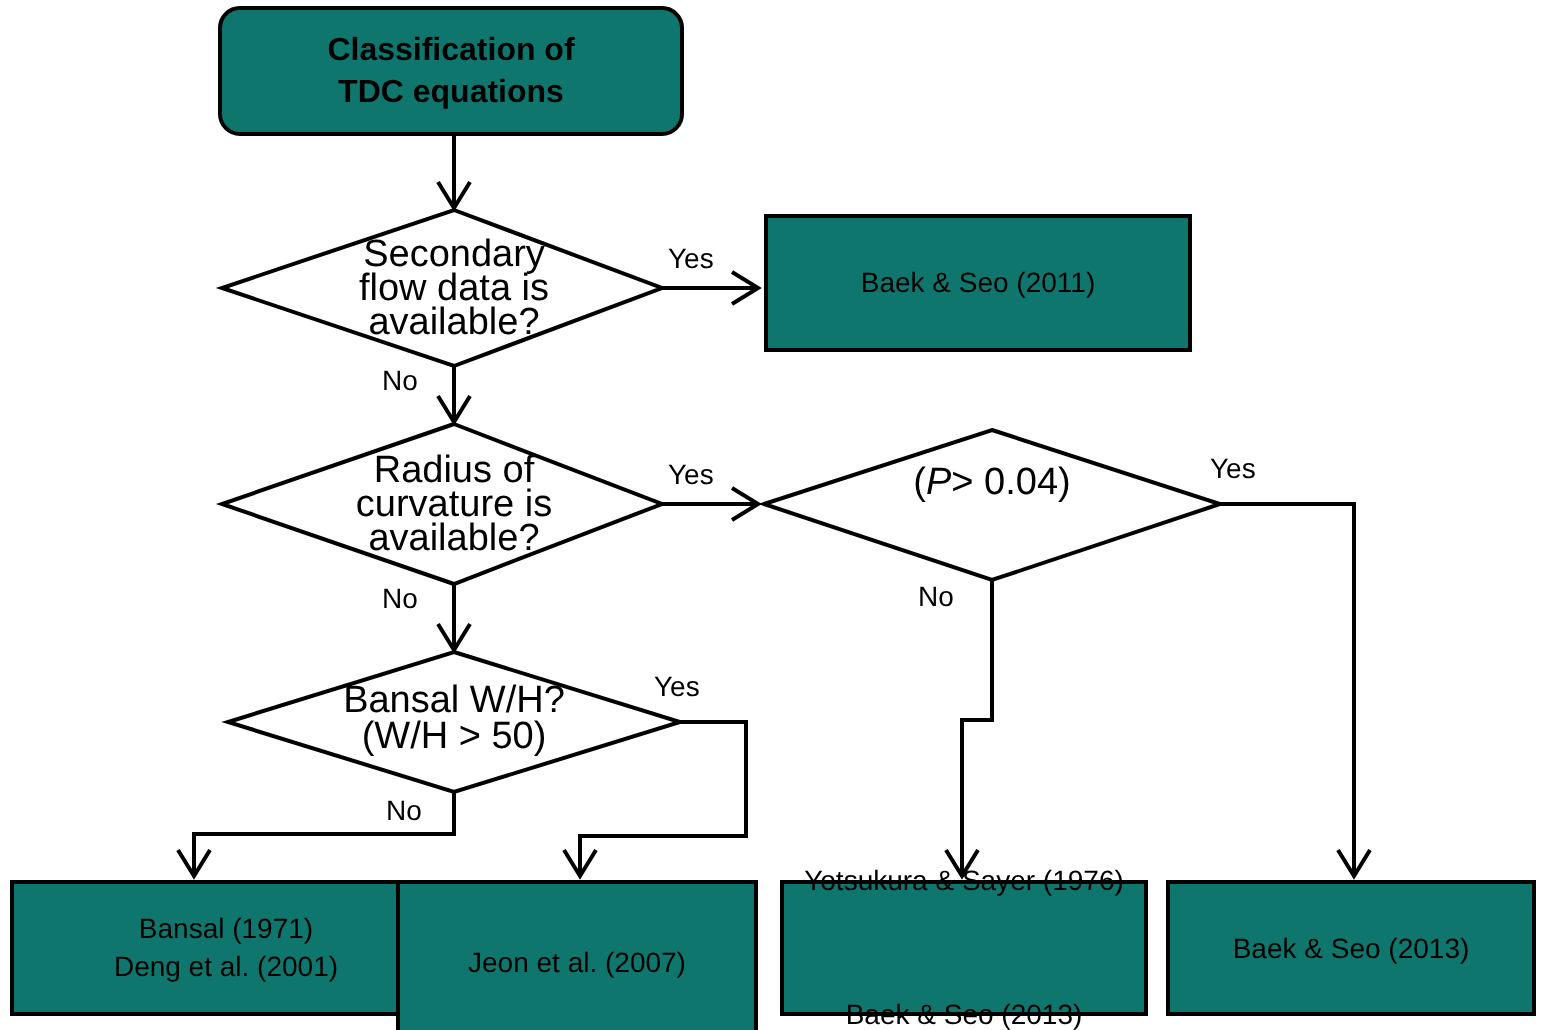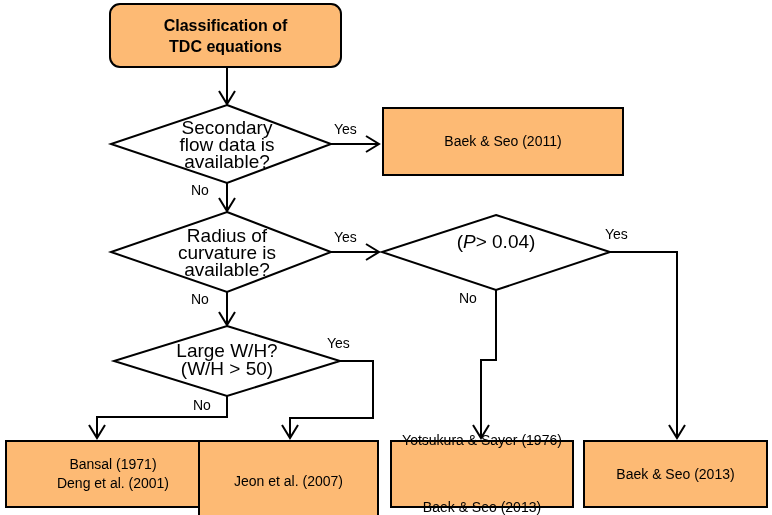--- a/index.html
+++ b/index.html
@@ -9,21 +9,21 @@
     height: 515px;
     background: #ffffff;
     color: #000000;
     font-family: "Liberation Sans", "DejaVu Sans", sans-serif;
     overflow: hidden;
   }
   .layer { position: absolute; left: 0; top: 0; }
   .box {
     position: absolute;
     box-sizing: border-box;
-    background: #fdba74;
+    background: #0f766e;
     border: 2.5px solid #000000;
     display: flex;
     flex-direction: column;
     align-items: center;
     justify-content: center;
     text-align: center;
     font-size: 14px;
     line-height: 19px;
   }
   .title-box {
@@ -87,34 +87,34 @@
   </div>
   <div class="dtext" style="left:147px; top:227px; width:160px;">
     <div>Radius of</div>
     <div>curvature is</div>
     <div>available?</div>
   </div>
   <div class="dtext two" style="left:426px; top:233px; width:140px;">
     <div><span>(</span><i>P</i><span>&gt; 0.04)</span></div>
   </div>
   <div class="dtext two" style="left:157px; top:342px; width:140px;">
-    <div>Large W/H?</div>
+    <div>Bansal W/H?</div>
     <div>(W/H &gt; 50)</div>
   </div>
 
   <div class="branch" style="left:334px; top:122px;">Yes</div>
   <div class="branch" style="left:191px; top:183px;">No</div>
   <div class="branch" style="left:334px; top:230px;">Yes</div>
   <div class="branch" style="left:191px; top:292px;">No</div>
   <div class="branch" style="left:605px; top:227px;">Yes</div>
   <div class="branch" style="left:459px; top:291px;">No</div>
   <div class="branch" style="left:327px; top:336px;">Yes</div>
   <div class="branch" style="left:193px; top:398px;">No</div>
 
-  <div class="box" style="left:382px; top:107px; width:242px; height:69px;">
+  <div class="box" style="left:382px; top:107px; width:214px; height:69px;">
     <div>Baek &amp; Seo (2011)</div>
   </div>
 
   <div class="box" style="left:5px; top:440px; width:216px; height:68px;">
     <div>Bansal (1971)</div>
     <div>Deng et al. (2001)</div>
   </div>
 
   <div class="box" style="left:198px; top:440px; width:181px; height:83px;">
     <div>Jeon et al. (2007)</div>

